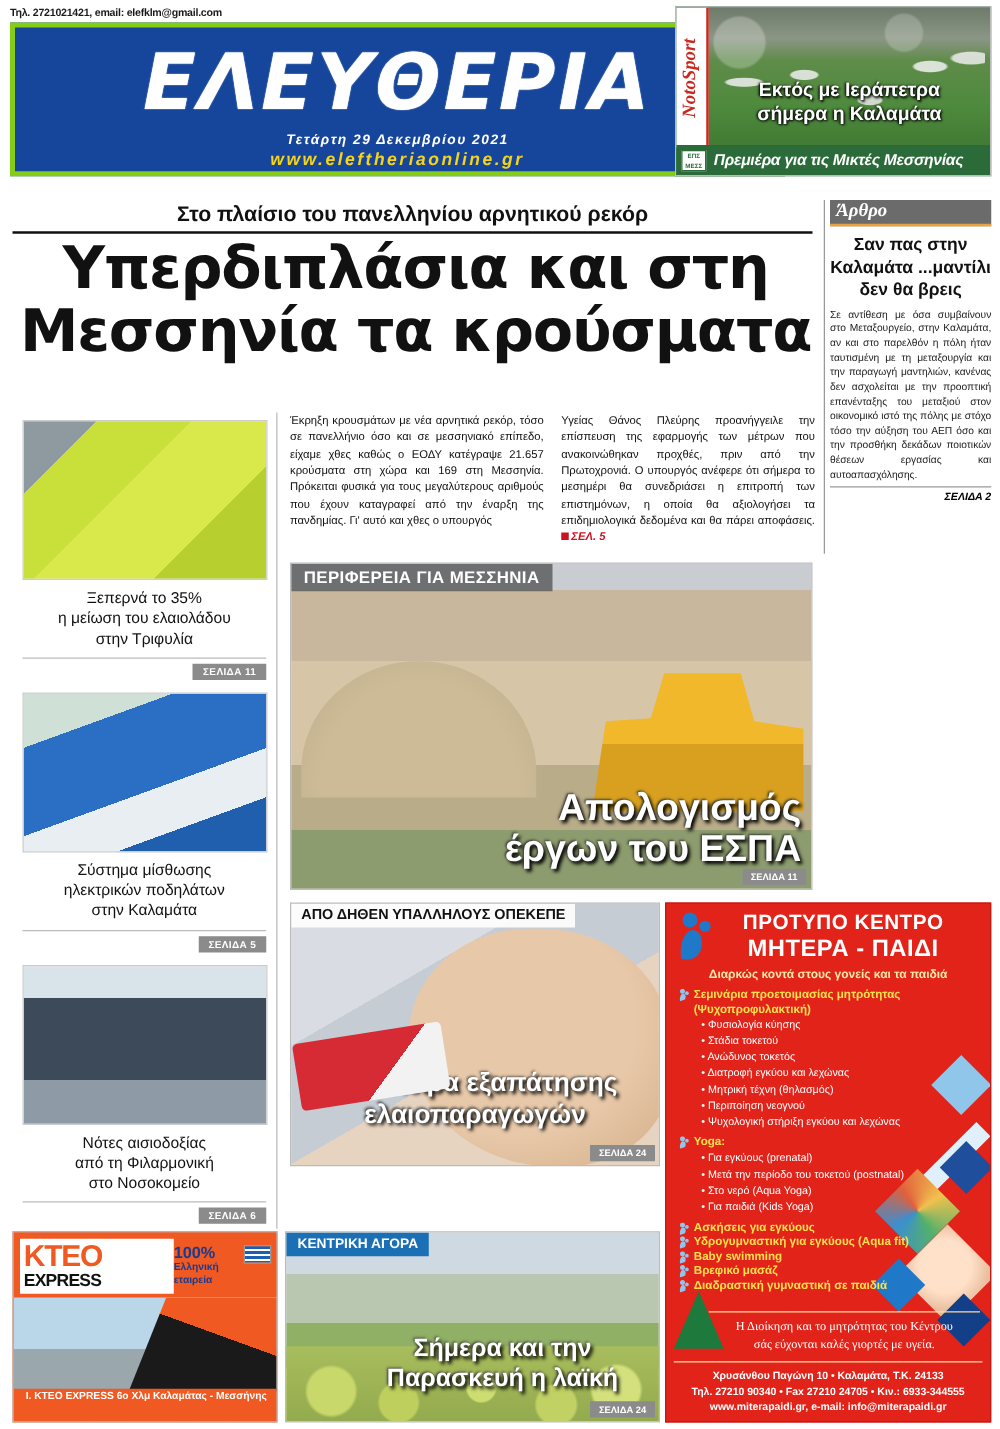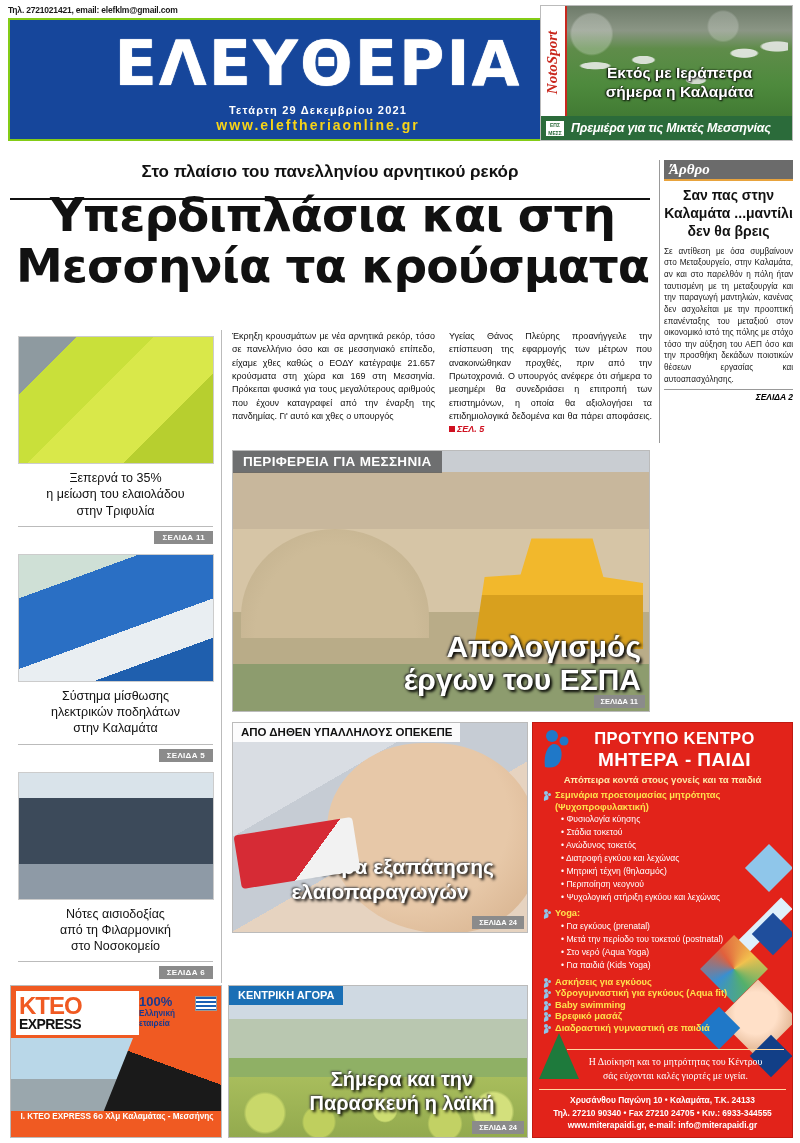--- a/index.html
+++ b/index.html
@@ -13,22 +13,22 @@
 
   
   .masthead-bar {
     position: absolute; left: 0; top: 0; width: 800px; height: 20px;
     display: flex; align-items: center; justify-content: space-between;
     padding: 0 8px;
     font-size: 8.5px; font-weight: bold; color: #1a1a1a; letter-spacing: -0.2px;
   }
   .flag {
     position: absolute; left: 8px; top: 18px; width: 620px; height: 123px;
-    background: #16469b; border: 2px solid #84cc16;
-    display: flex; flex-direction: column; align-items: center; justify-content: flex-start;
+    background: #16469b; border: 4px solid #84cc16;
+    display: flex; flex-direction: column; align-items: center; justify-content: flex-start; font-style: italic;
   }
   .flag-title {
     font-size: 62px; font-weight: bold; color: #fff; letter-spacing: 2px;
     font-family: "DejaVu Sans", sans-serif; line-height: 1.35; margin-top: 2px;
     text-shadow: 0 0 1px #fff;
   }
   .flag-date { font-size: 11px; font-weight: bold; color: #fff; letter-spacing: 1.2px; margin-top: -2px; }
   .flag-url { font-size: 14px; font-weight: bold; color: #f7d417; letter-spacing: 2px; margin-top: 1px; }
 
   
@@ -77,21 +77,21 @@
     font-size: 5px; color: #2b6b3a; text-align: center; line-height: 8px; font-weight: bold;
   }
   .sports-strip .txt {
     color: #fff; font-weight: bold; font-style: italic; font-size: 12.5px; letter-spacing: -0.2px;
   }
 
   
   .kicker {
     position: absolute; left: 10px; top: 162px; width: 640px;
     text-align: center; font-size: 17px; font-weight: bold; color: #111;
-    border-bottom: 2px solid #111; padding-bottom: 16px;
+    border-bottom: 2px solid #111; padding-bottom: 3px;
   }
   .mainhead {
     position: absolute; left: 10px; top: 190px; width: 645px;
     text-align: center; font-size: 47px; font-weight: bold; line-height: 1.08;
     color: #111; font-family: "DejaVu Sans", sans-serif; letter-spacing: -1px;
   }
 
   
   .article-box {
     position: absolute; left: 659px; top: 160px; width: 134px; height: 283px;
@@ -389,21 +389,21 @@
   </div>
 
   <div class="advert">
     <svg class="ad-logo" viewBox="0 0 34 40">
       <circle cx="11" cy="7" r="6" fill="#1f78c8"></circle>
       <circle cx="23" cy="12" r="4.5" fill="#1f78c8"></circle>
       <path d="M4 38 C2 24 8 15 13 15 C19 15 22 22 20 30 C18 37 12 40 4 38 Z" fill="#1f78c8"></path>
     </svg>
     <div class="ad-t1">ΠΡΟΤΥΠΟ ΚΕΝΤΡΟ</div>
     <div class="ad-t2">ΜΗΤΕΡΑ - ΠΑΙΔΙ</div>
-    <div class="ad-sub">Απόπειρα κοντά στους γονείς και τα παιδιά</div>
+    <div class="ad-sub">Διαρκώς κοντά στους γονείς και τα παιδιά</div>
 
     <div class="ad-deco1"></div>
     <div class="ad-deco2"></div>
     <div class="ad-deco3"></div>
     <div class="ad-deco4"></div>
     <div class="ad-deco5"></div>
     <div class="ad-deco6"></div>
     <div class="ad-deco7"></div>
 
     <div class="ad-sec">

